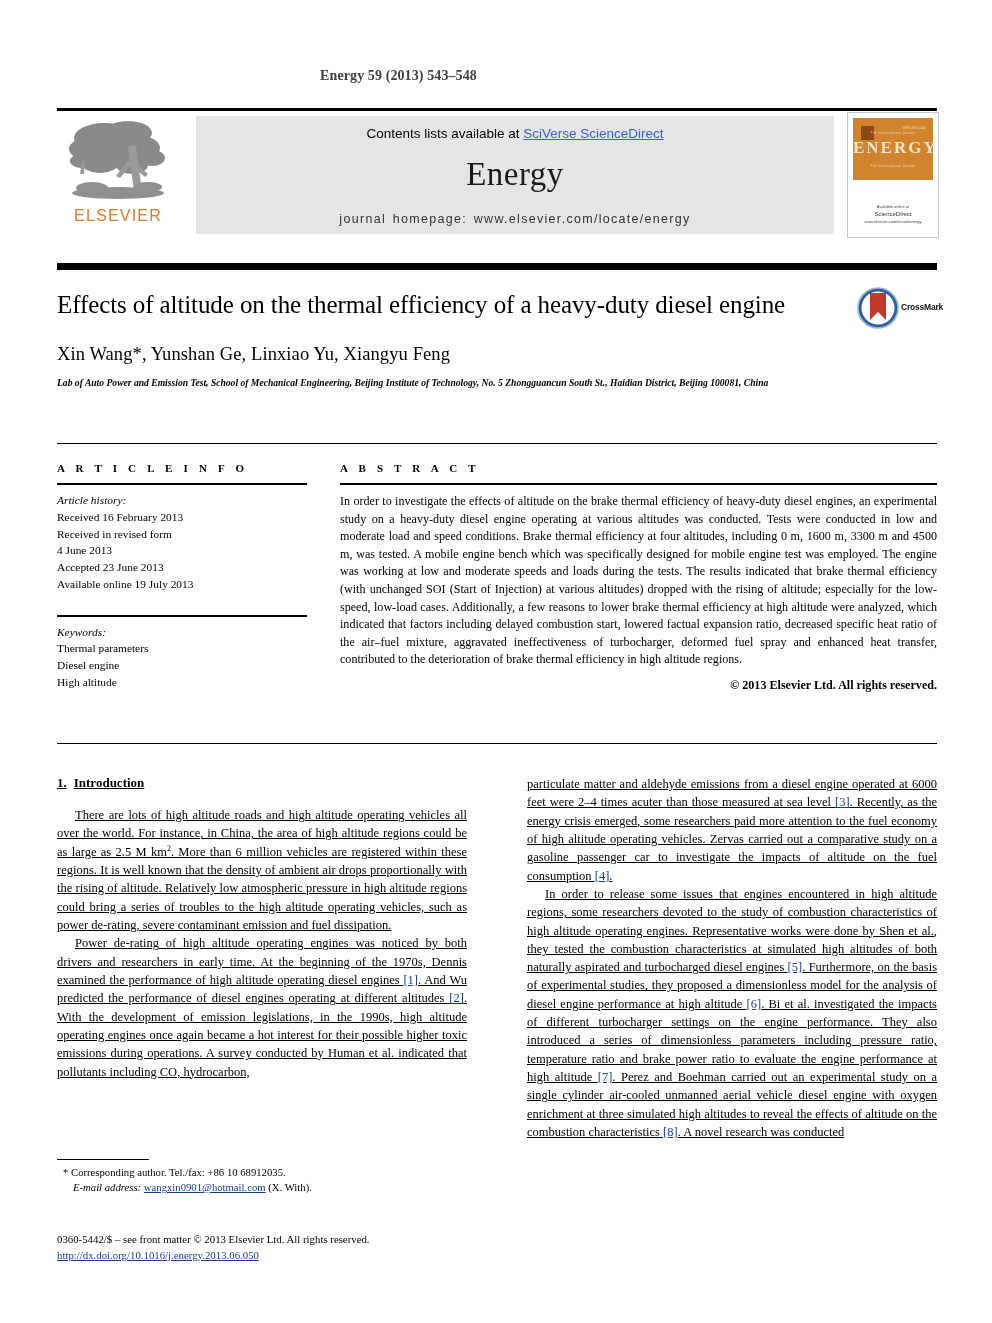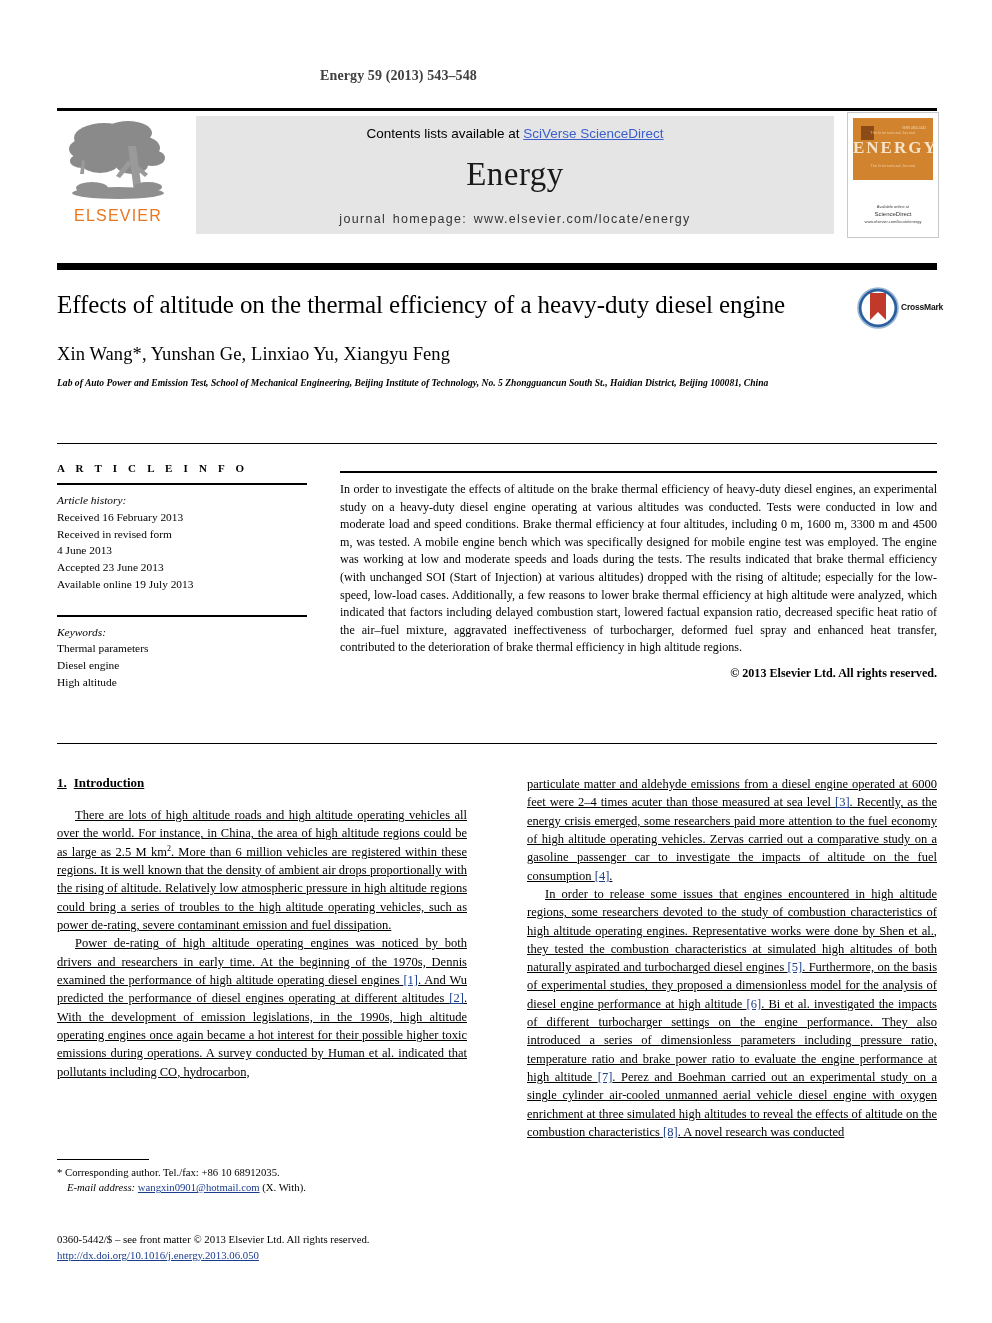--- a/index.html
+++ b/index.html
@@ -317,21 +317,21 @@
   
   .footnote-rule {
     position: absolute;
     left: 57px; top: 1159px;
     width: 92px;
     height: 1px;
     background: #000;
   }
   .footnote {
     position: absolute;
-    left: 57px; top: 1165px;
+    left: 63px; top: 1165px;
     width: 420px;
     font-family: "Liberation Serif", serif;
     font-size: 10.7px;
     line-height: 1.42;
     color: #000;
   }
   .footnote .em { font-style: italic; }
   .footnote .mail { color: #1a3c8c; }
   .footnote .indent { display: inline-block; width: 10px; }
 
@@ -455,20 +455,21 @@
     <div class="info-rule"></div>
     <div class="info-body">
       <div class="it">Keywords:</div>
       <div>Thermal parameters</div>
       <div>Diesel engine</div>
       <div>High altitude</div>
     </div>
   </div>
 
   <div class="abs-col">
+    <div class="sec-head">A B S T R A C T</div>
     <div class="abs-rule"></div>
     <div class="abs-body">In order to investigate the effects of altitude on the brake thermal efficiency of heavy-duty diesel engines, an experimental study on a heavy-duty diesel engine operating at various altitudes was conducted. Tests were conducted in low and moderate load and speed conditions. Brake thermal efficiency at four altitudes, including 0 m, 1600 m, 3300 m and 4500 m, was tested. A mobile engine bench which was specifically designed for mobile engine test was employed. The engine was working at low and moderate speeds and loads during the tests. The results indicated that brake thermal efficiency (with unchanged SOI (Start of Injection) at various altitudes) dropped with the rising of altitude; especially for the low-speed, low-load cases. Additionally, a few reasons to lower brake thermal efficiency at high altitude were analyzed, which indicated that factors including delayed combustion start, lowered factual expansion ratio, decreased specific heat ratio of the air–fuel mixture, aggravated ineffectiveness of turbocharger, deformed fuel spray and enhanced heat transfer, contributed to the deterioration of brake thermal efficiency in high altitude regions.</div>
     <div class="abs-copy">© 2013 Elsevier Ltd. All rights reserved.</div>
   </div>
 
   <div class="body-cols">
 
     <div class="col col-left">
       <div class="h2">
         <span class="num">1.</span><span>Introduction</span>

